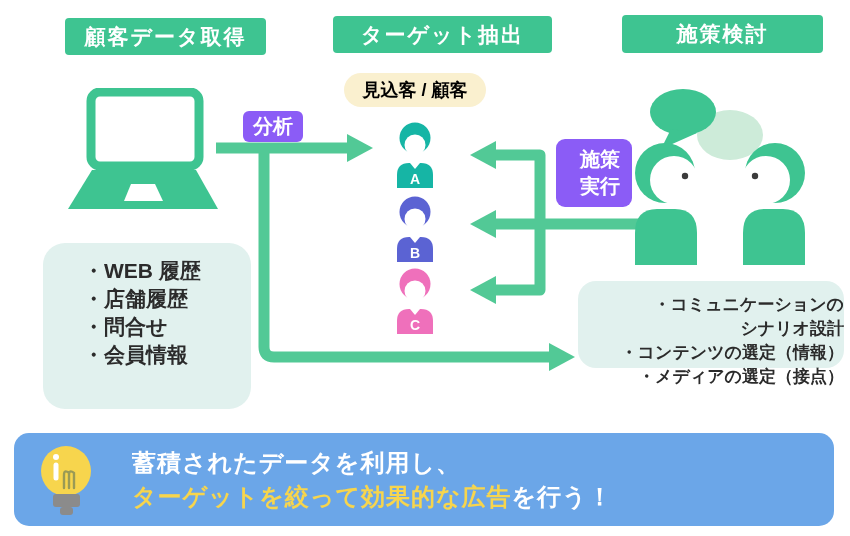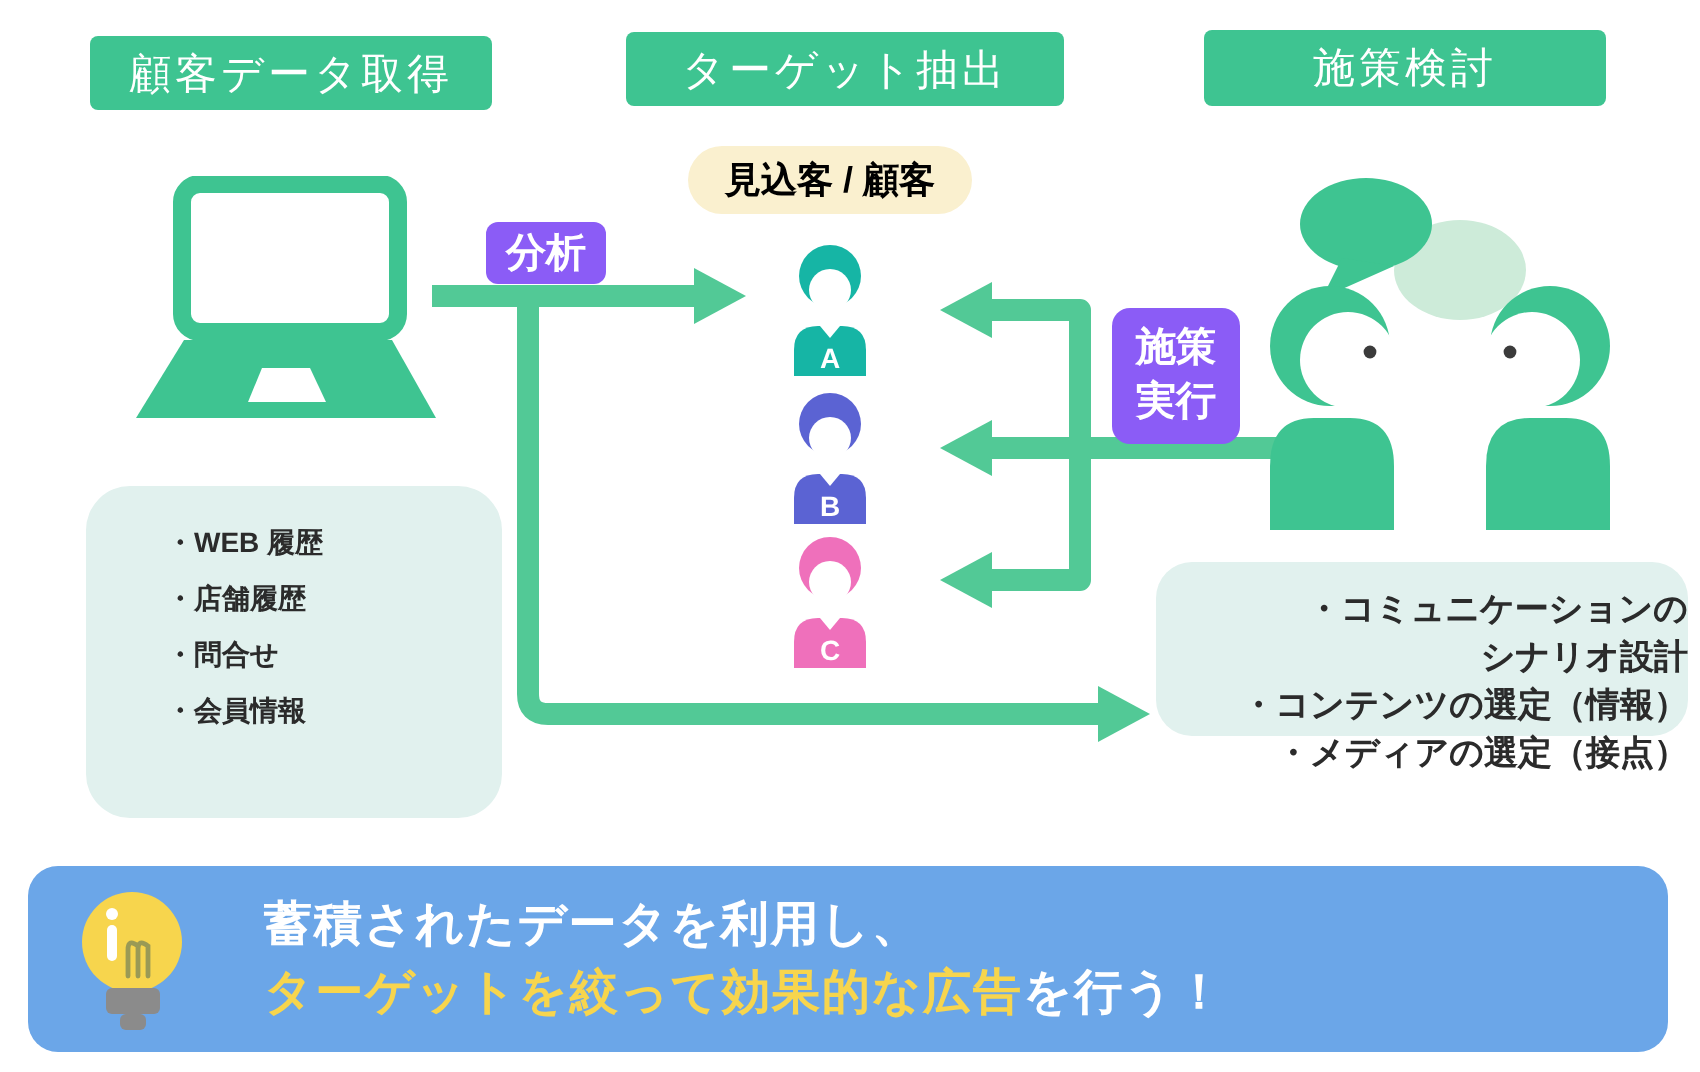--- a/index.html
+++ b/index.html
@@ -3,51 +3,51 @@
 <meta charset="utf-8">
 <style>
   html,body{margin:0;padding:0;background:#fff;}
   #canvas{
     position:relative;width:850px;height:536px;background:#ffffff;overflow:hidden;
     font-family:"Liberation Sans","DejaVu Sans",sans-serif;
   }
   .abs{position:absolute;}
   
   .header-box{
-    background:#3ec491;color:#ffffff;font-weight:normal;font-size:21px;letter-spacing:2px;
-    display:flex;align-items:center;justify-content:center;border-radius:4px;
+    background:#3ec491;color:#ffffff;font-weight:bold;font-size:21px;letter-spacing:2px;
+    display:flex;align-items:center;justify-content:center;border-radius:4px;margin-left:20px;
   }
   #header-1{left:45px;top:18px;width:201px;height:37px;}
   #header-2{left:313px;top:16px;width:219px;height:37px;}
   #header-3{left:602px;top:15px;width:201px;height:38px;}
   
   .badge{
     background:#8b5cf6;color:#fff;font-weight:bold;font-size:20px;border-radius:6px;
     display:flex;align-items:center;justify-content:center;text-align:center;
   }
   #analysis-badge{left:243px;top:111px;width:60px;height:31px;}
-  #execution-badge{left:556px;top:154px;width:64px;height:68px;border-radius:9px;flex-direction:column;line-height:1.35;}
+  #execution-badge{left:556px;top:139px;width:64px;height:68px;border-radius:9px;flex-direction:column;line-height:1.35;padding-left:12px;}
   
   #pill{
     left:344px;top:73px;width:142px;height:34px;background:#faf0cf;border-radius:17px;
     color:#000000;font-weight:bold;font-size:18px;display:flex;align-items:center;justify-content:center;
   }
   
   .person{width:46px;height:66px;}
   #person-a{left:392px;top:122px;}
   #person-b{left:392px;top:196px;}
   #person-c{left:392px;top:268px;}
   .person svg{position:absolute;left:0;top:0;}
   .person .letter{
     position:absolute;left:0;bottom:1px;width:100%;text-align:center;
     color:#fff;font-weight:bold;font-size:14px;
   }
   
   .info-box{background:#e1f1ee;color:#2b2b2b;font-weight:bold;}
-  #data-box{left:43px;top:243px;width:208px;height:166px;border-radius:22px;padding:14px 0 0 40px;box-sizing:border-box;font-size:14px;line-height:28px;}
+  #data-box{left:43px;top:243px;width:208px;height:166px;border-radius:22px;padding:14px 0 0 40px;box-sizing:border-box;font-size:21px;line-height:28px;}
   #plan-box{left:578px;top:281px;width:266px;height:87px;border-radius:18px;padding:12px 0 0 14px;box-sizing:border-box;font-size:17px;line-height:24px;text-align:right;}
   
   #banner{
     left:14px;top:433px;width:820px;height:93px;background:#6ba6e8;border-radius:15px;
     display:flex;align-items:center;
   }
   #bulb-wrap{position:absolute;left:22px;top:11px;width:62px;height:76px;}
   #banner-text{margin-left:118px;font-weight:bold;font-size:24px;line-height:34px;color:#ffffff;letter-spacing:1px;}
   .hl{color:#f7d54d;}
 </style>

